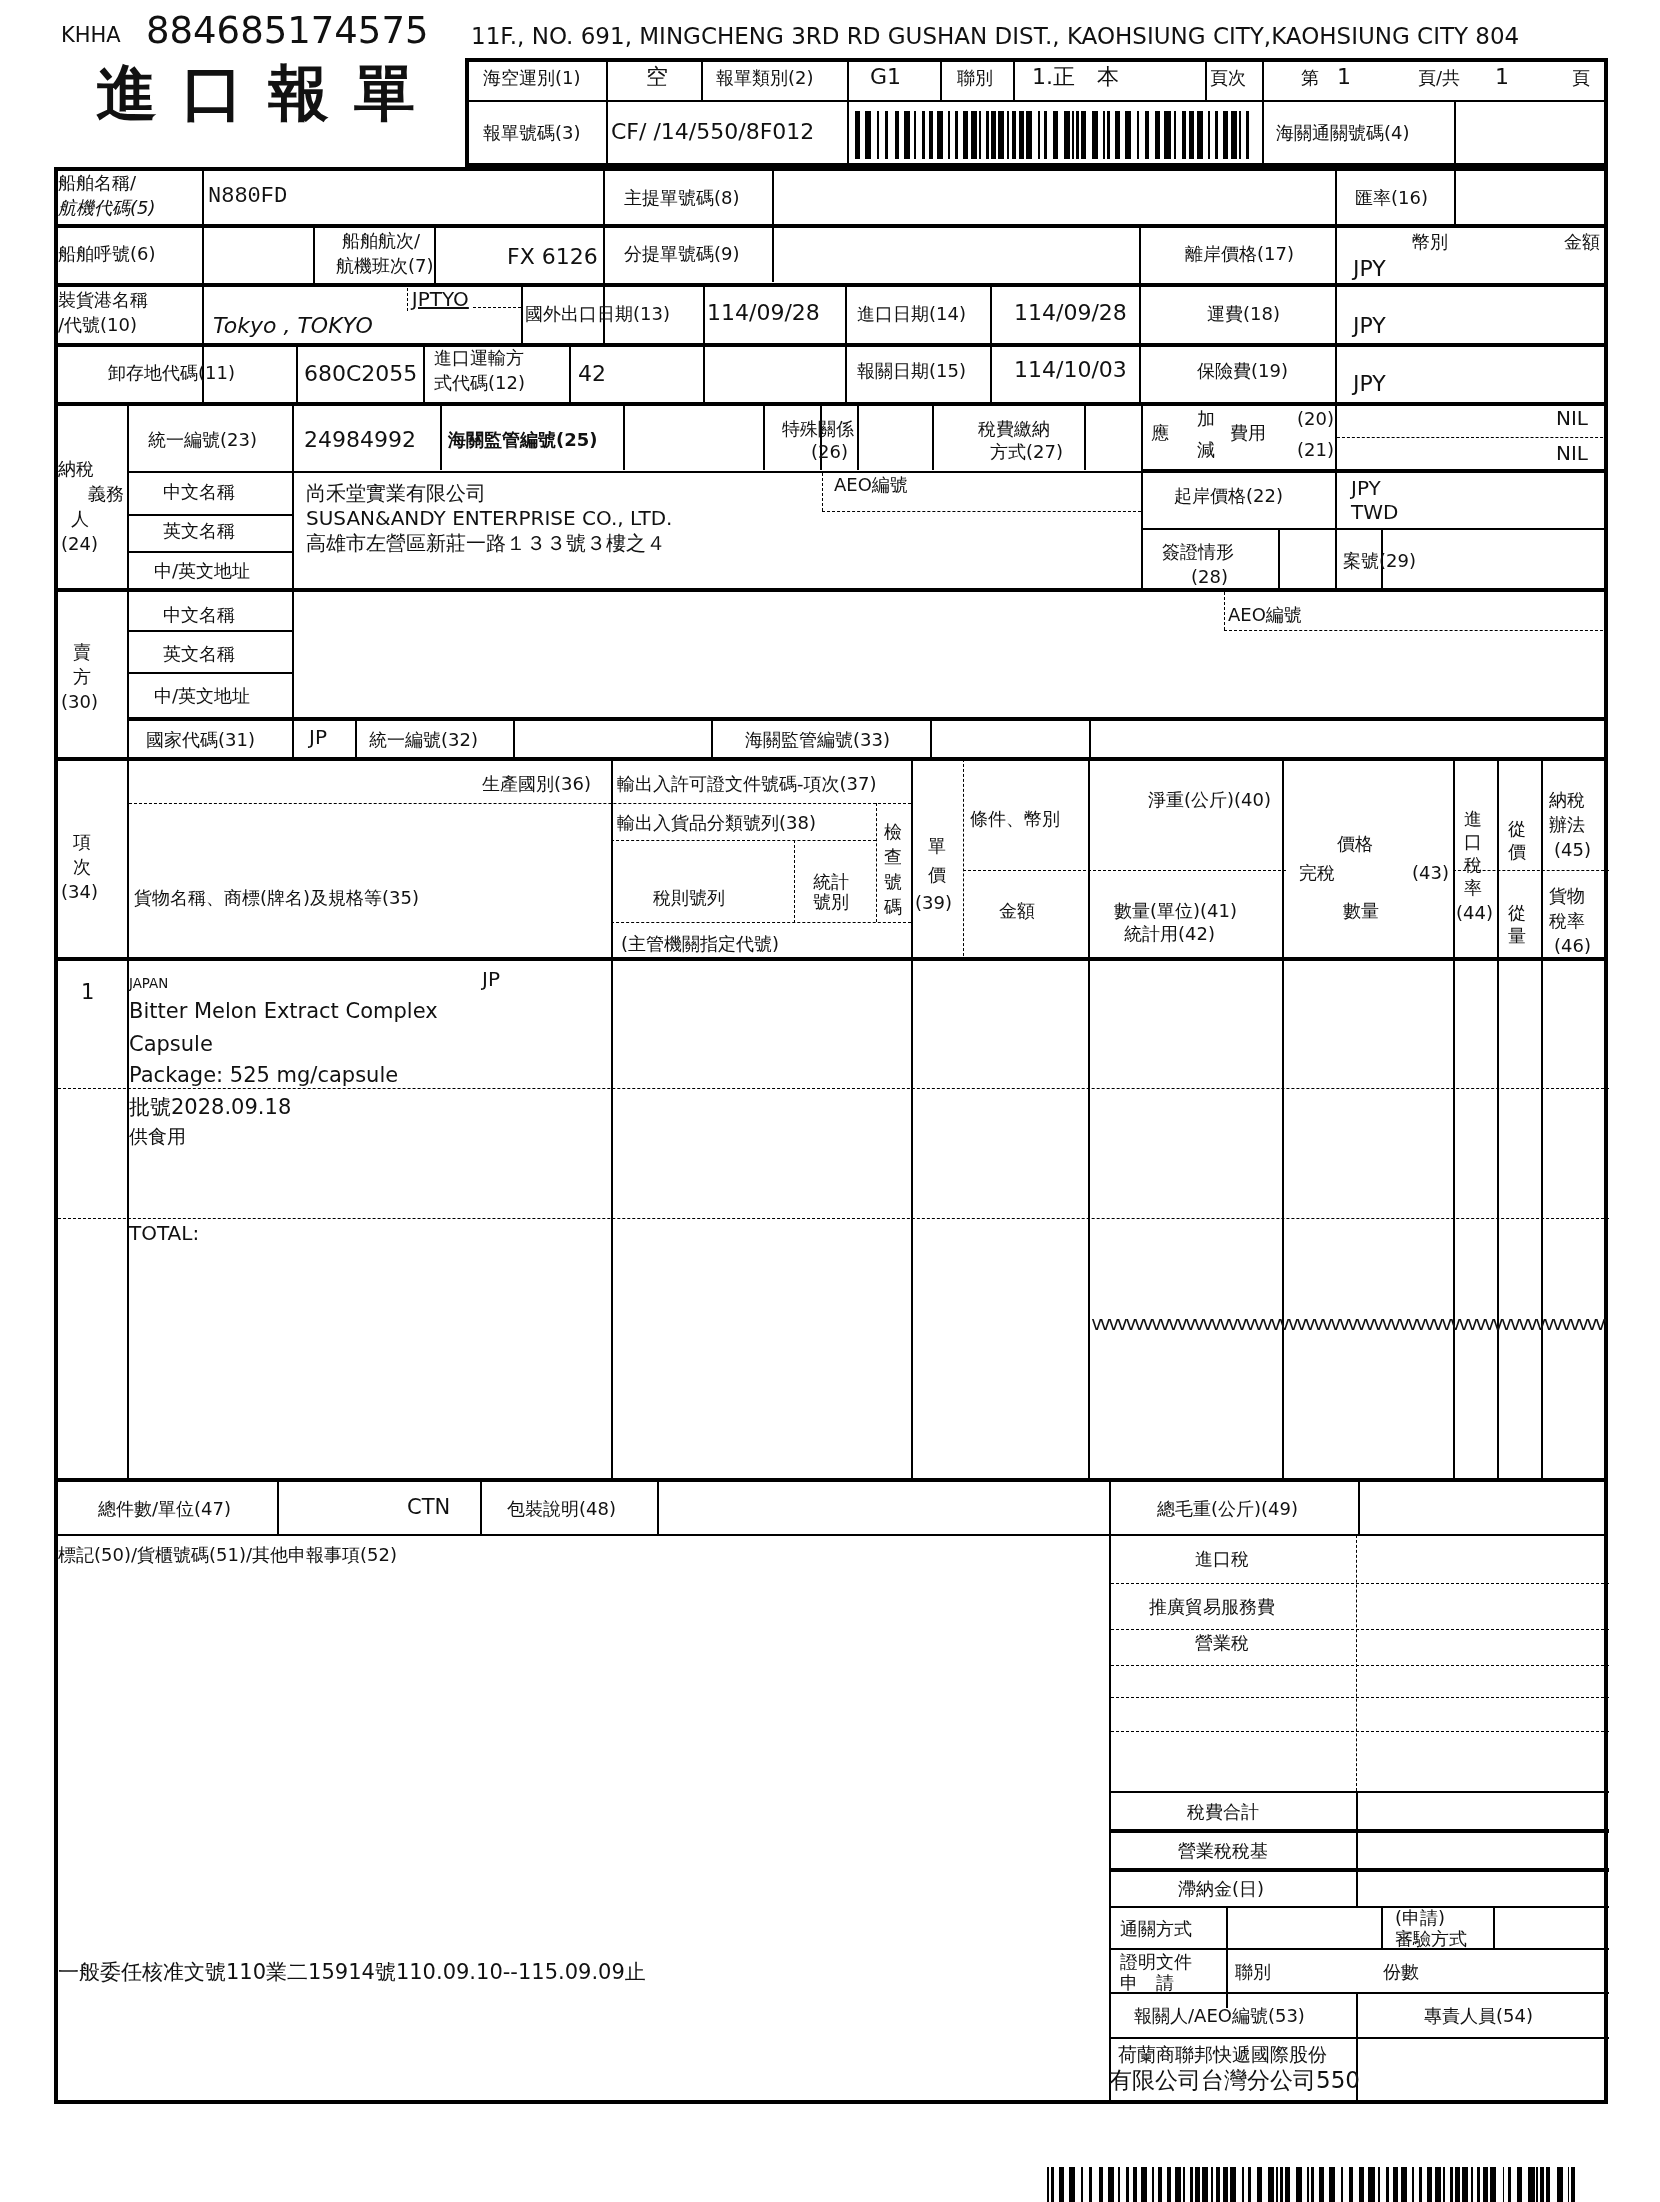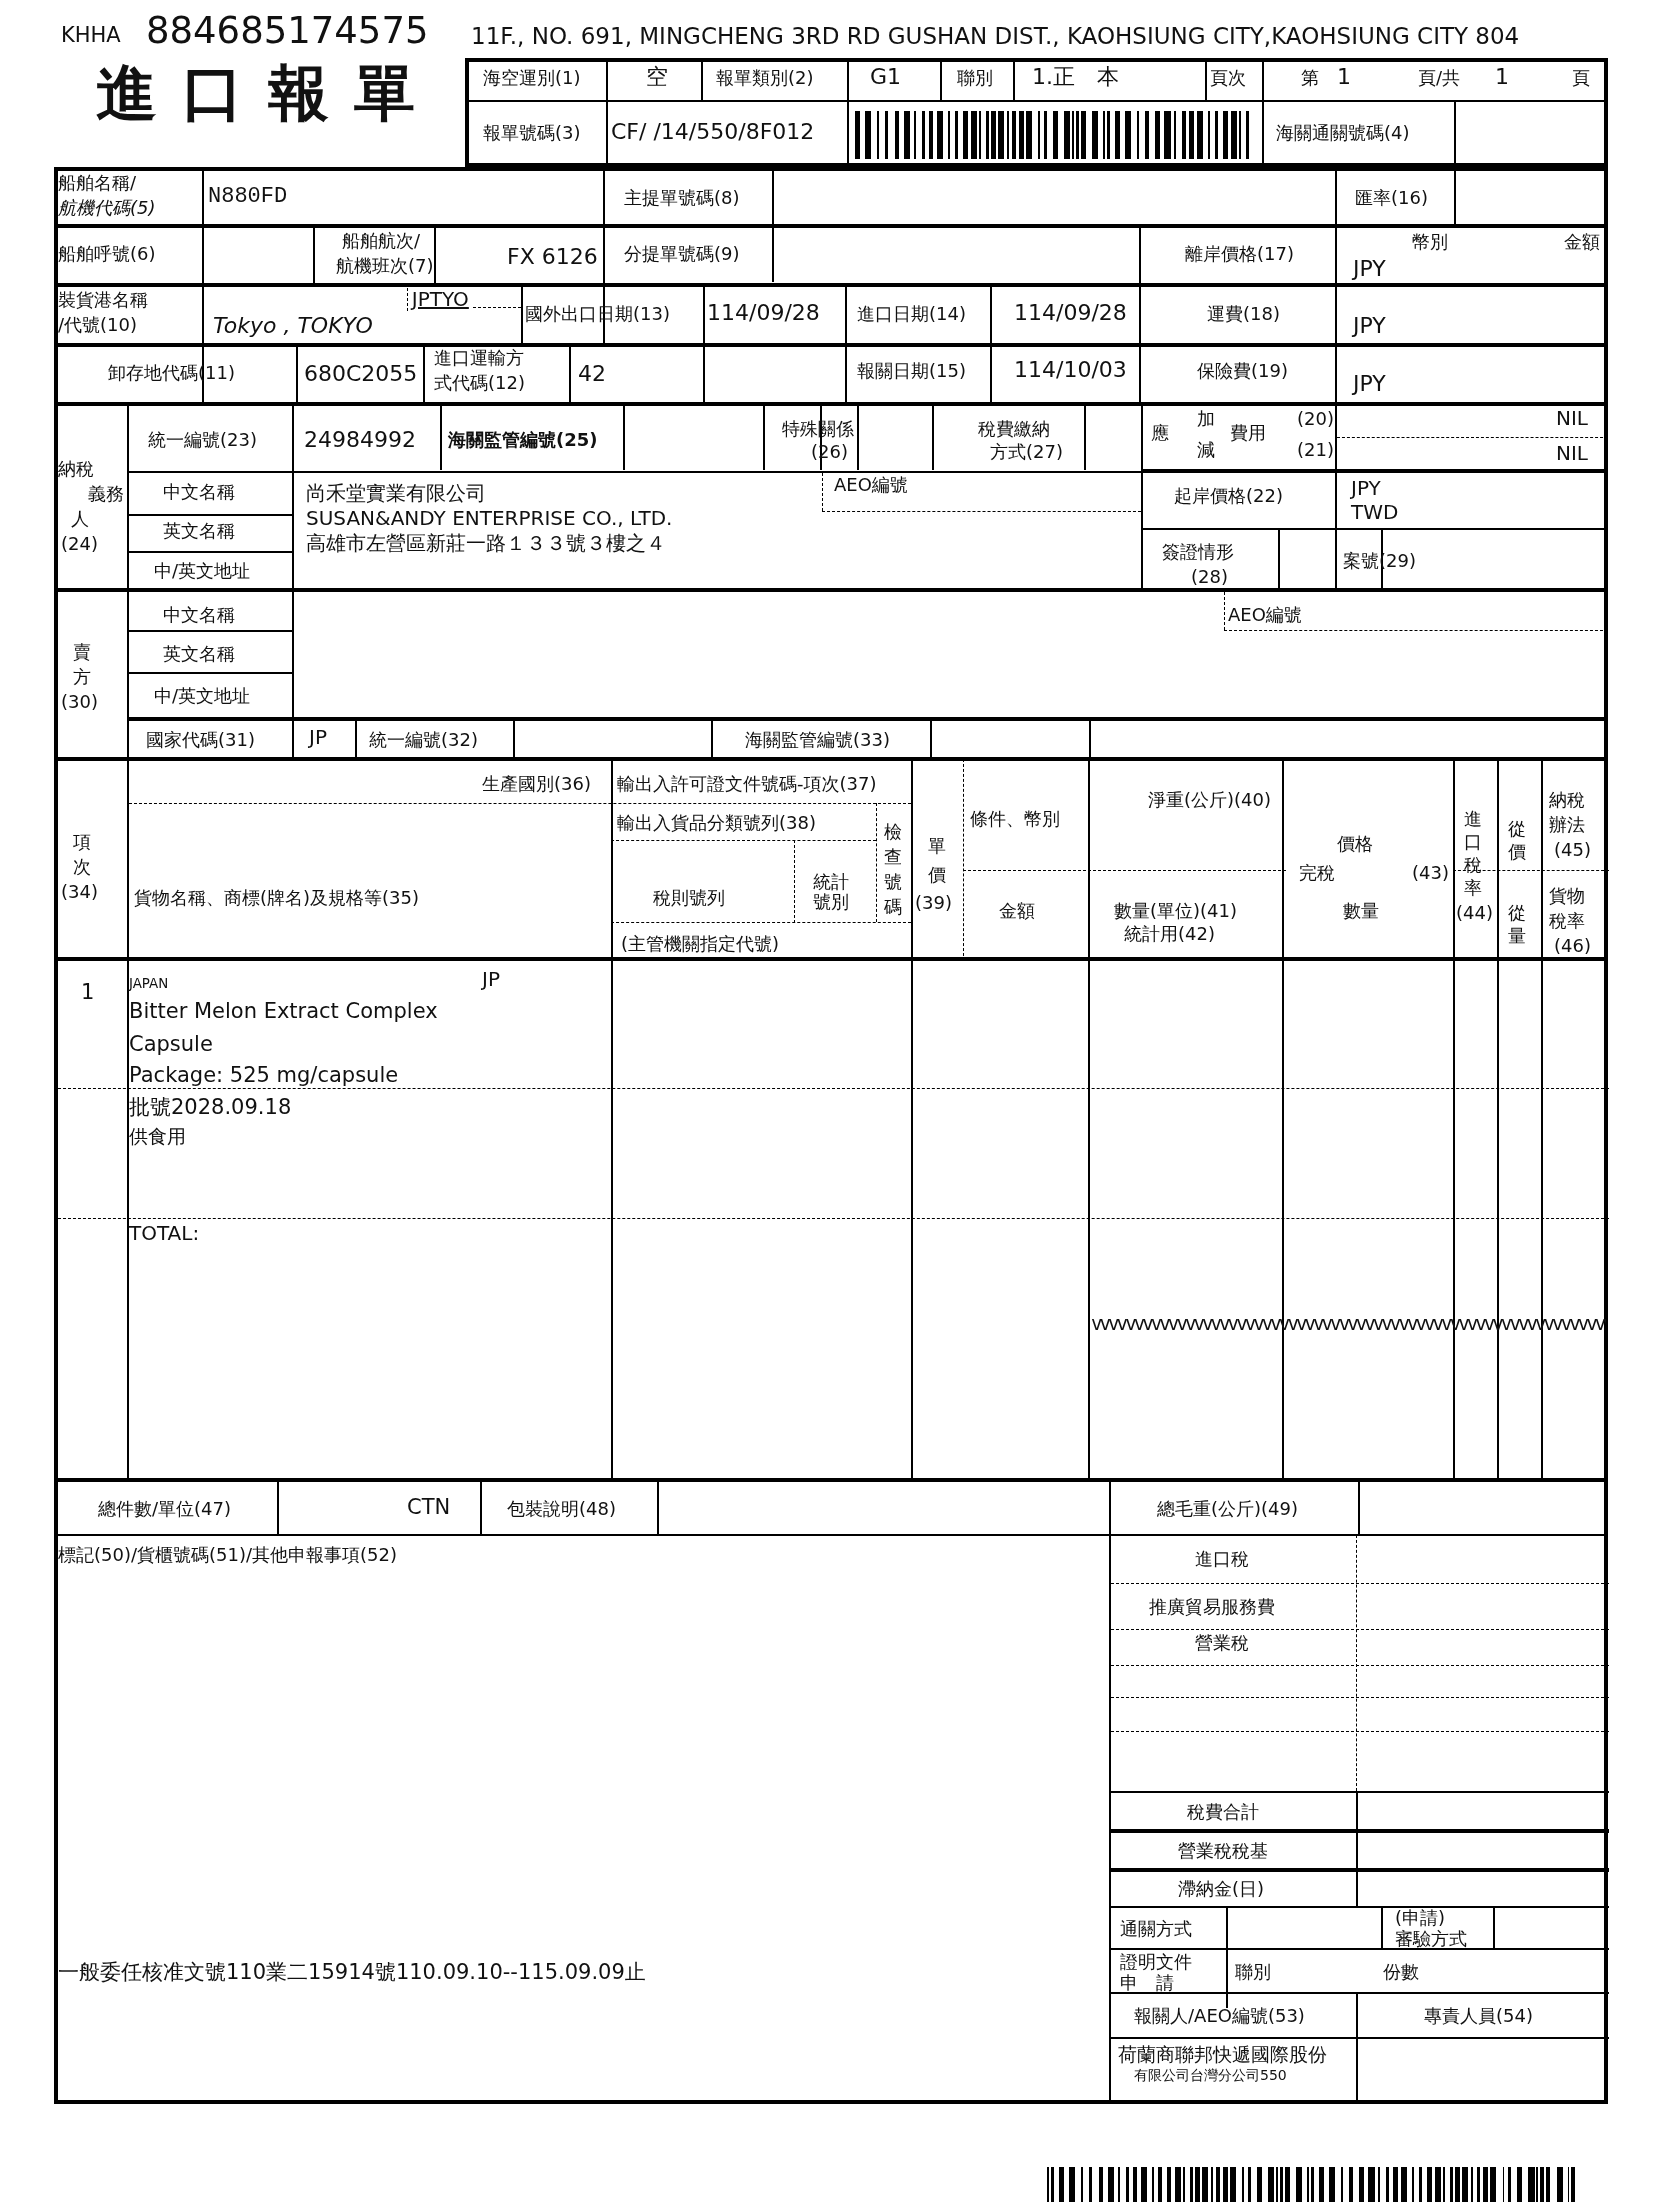--- a/index.html
+++ b/index.html
@@ -368,21 +368,21 @@
 <div class="t lbl" style="left:1120px;top:1919px;">通關方式</div>
 <div class="t lbl" style="left:1395px;top:1908px;">(申請)</div>
 <div class="t lbl" style="left:1395px;top:1929px;height:19px;overflow:hidden;">審驗方式</div>
 <div class="t lbl" style="left:1120px;top:1952px;">證明文件</div>
 <div class="t lbl" style="left:1120px;top:1973px;height:19px;overflow:hidden;">申　請</div>
 <div class="t lbl" style="left:1235px;top:1962px;">聯別</div>
 <div class="t lbl" style="left:1383px;top:1962px;">份數</div>
 <div class="t lbl" style="left:1134px;top:2006px;">報關人/AEO編號(53)</div>
 <div class="t lbl" style="left:1424px;top:2006px;">專責人員(54)</div>
 <div class="t lbl" style="left:1118px;top:2044px;font-size:19px;">荷蘭商聯邦快遞國際股份</div>
-<div class="t lbl" style="left:1109px;top:2067px;font-size:14px;padding-left:25px;">有限公司台灣分公司550</div>
+<div class="t lbl" style="left:1109px;top:2067px;font-size:23px;">有限公司台灣分公司550</div>
 
 <div class="barcode" id="bc2" style="left:1047px;top:2167px;width:538px;height:36px;">
     <span style="width: 1.9px; margin-right: 1.9px;"></span>
     <span style="width: 3.4px; margin-right: 4.8px;"></span>
     <span style="width: 4.8px; margin-right: 4.8px;"></span>
     <span style="width: 6.2px; margin-right: 6.2px;"></span>
     <span style="width: 1.9px; margin-right: 6.2px;"></span>
     <span style="width: 3.4px; margin-right: 6.2px;"></span>
     <span style="width: 4.8px; margin-right: 4.8px;"></span>
     <span style="width: 6.2px; margin-right: 3.4px;"></span>

